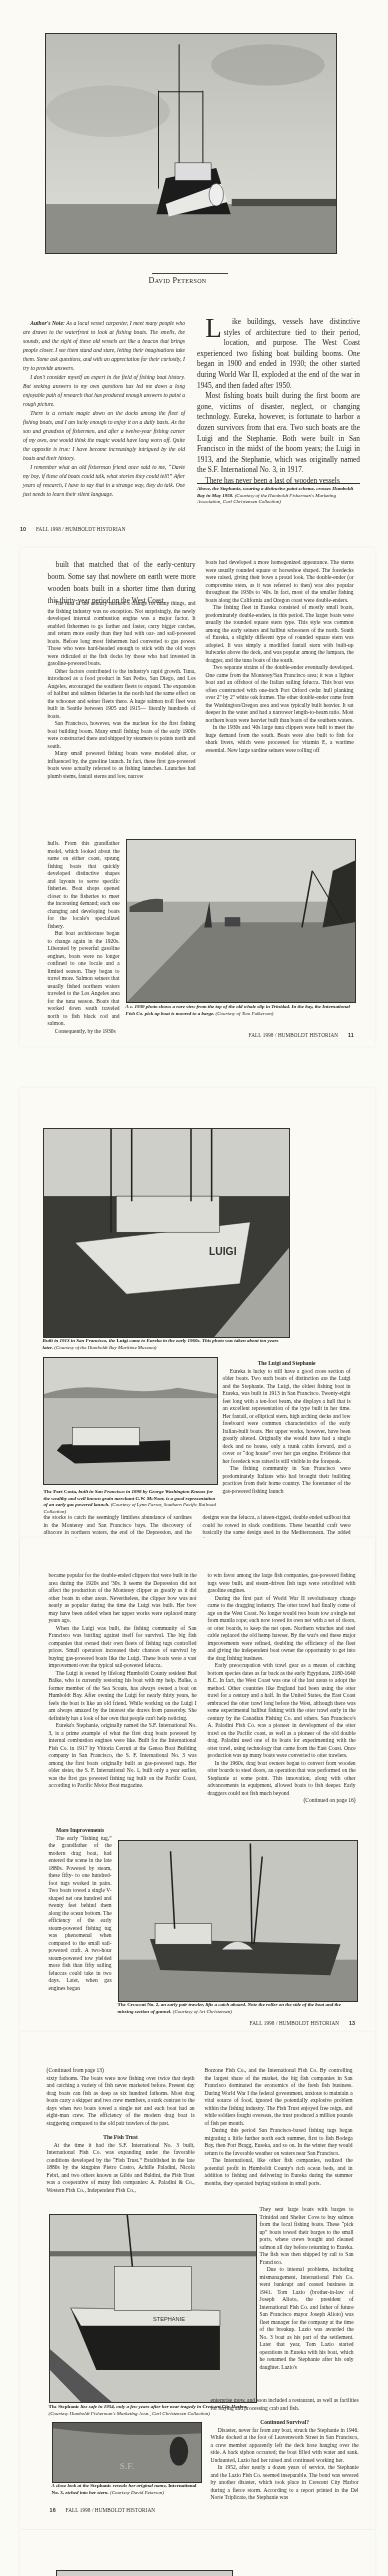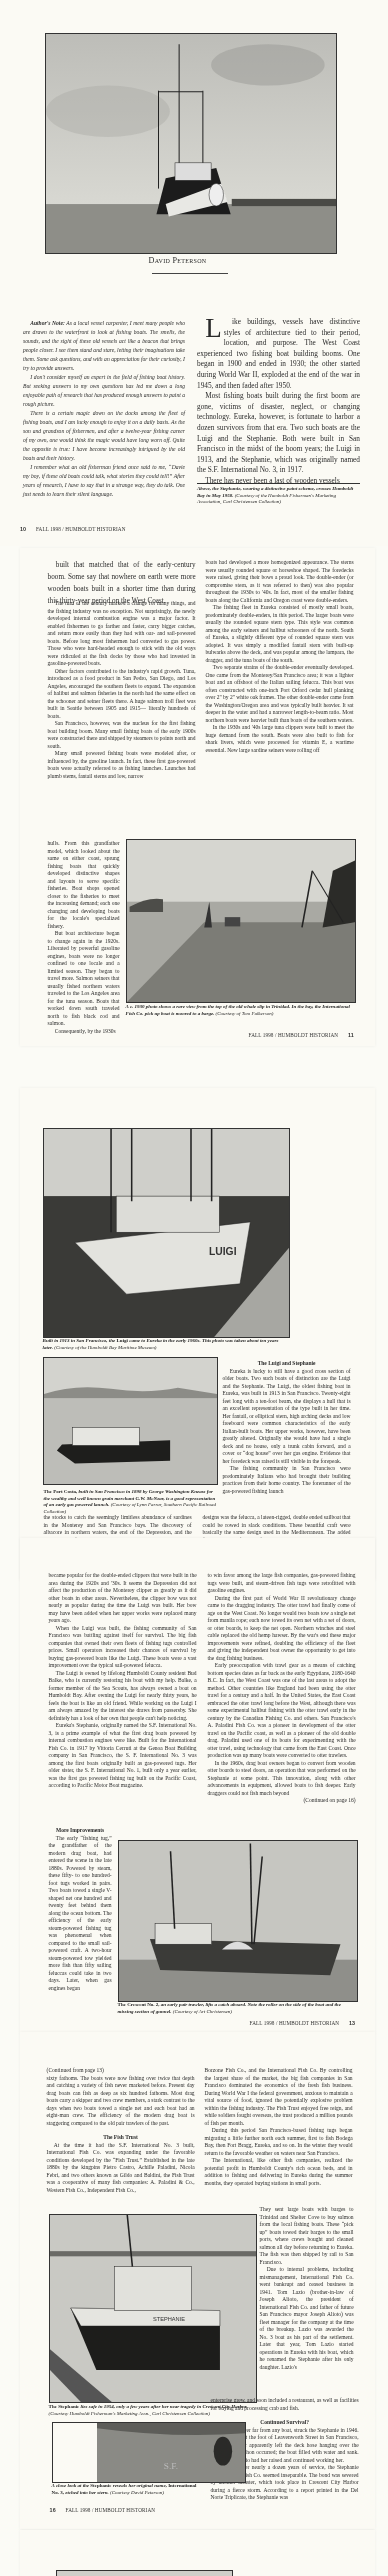--- a/index.html
+++ b/index.html
@@ -11,21 +11,21 @@
   .col{position:absolute;font-size:5.5px;line-height:7.5px;text-align:justify;}
   .col p{margin:0;text-indent:7.2px;}
   .col p.noind{text-indent:0;}
   .col.big{font-size:7.3px;line-height:10.6px;}
   .col.big p{text-indent:8.2px;}
   .cap{position:absolute;font-size:5px;line-height:6.5px;font-style:italic;font-weight:bold;color:#222;}
   .cap .src{font-weight:normal;}
   .cap .name{font-style:normal;}
   .folio{position:absolute;font-size:5.2px;letter-spacing:0.1px;color:#333;}
   .folio .num{font-family:"Liberation Sans",sans-serif;font-weight:bold;font-size:5.4px;}
-  .byline{position:absolute;left:0;width:355px;text-align:center;top:256px;font-size:8.2px;letter-spacing:0.3px;font-variant:small-caps;}
+  .byline{position:absolute;left:0;width:355px;text-align:center;top:276px;font-size:8.2px;letter-spacing:0.3px;font-variant:small-caps;}
   .byline-rule{position:absolute;left:152px;width:76px;top:273px;border-top:0.8px solid #444;}
   .title{position:absolute;left:0;width:389px;text-align:center;top:281px;font-size:23px;letter-spacing:-0.5px;font-variant:small-caps;color:#2b2b2b;}
   .note{position:absolute;font-style:italic;font-size:5.6px;line-height:9px;text-align:justify;}
   .note p{margin:0;text-indent:7.2px;}
   .dropcap{float:left;font-size:27px;line-height:20.6px;margin:1px 2.1px 0 0;}
   .rule{position:absolute;border-top:0.8px solid #333;}
   .subhead{text-align:center;font-weight:bold;text-indent:0 !important;margin:3.1px 0 1px;}
   .cont{text-align:right;text-indent:0 !important;}
 </style>
 </head>
@@ -237,21 +237,21 @@
   <div class="cap" style="left:29px;top:372px;width:209px;">
     <span class="name">The Stephanie</span><span> lies safe in 1954, only a few years after her near tragedy in Crescent City Harbor.</span> <span class="src">(Courtesy Humboldt Fisherman's Marketing Assn., Carl Christensen Collection)</span>
   </div>
   <div class="col" style="left:191px;top:365px;width:148px;">
     <p class="noind">enterprise grew, and soon included a restaurant, as well as facilities for buying and processing crab and fish.</p>
     <p class="subhead" style="margin-top:7.2px;">Continued Survival?</p>
     <p>Disaster, never far from any boat, struck the Stephanie in 1946. While docked at the foot of Leavenworth Street in San Francisco, a crew member apparently left the deck hose hanging over the side. A back siphon occurred; the boat filled with water and sank. Undaunted, Lazio had her raised and continued working her.</p>
     <p>In 1952, after nearly a dozen years of service, the Stephanie and the Lazio Fish Co. seemed inseparable. The bond was severed by another disaster, which took place in Crescent City Harbor during a fierce storm. According to a report printed in the Del Norte Triplicate, the Stephanie was</p>
   </div>
 
-  <div class="photo" style="left:32px;top:390px;width:148px;height:59px;padding-left:44px;">
+  <div class="photo" style="left:32px;top:390px;width:148px;height:59px;">
     <svg viewBox="0 0 288 115" preserveAspectRatio="none">
       <rect width="288" height="115" fill="#8a8a85"></rect>
       <path d="M0 0 L288 0 L288 20 Q150 30 0 10 Z" fill="#5d5d59"></path>
       <ellipse cx="245" cy="55" rx="18" ry="28" fill="#2a2a28"></ellipse>
       <text x="130" y="90" font-size="18" fill="#bbb" font-family="Liberation Serif, serif">S.F.</text>
     </svg>
   </div>
   <div class="cap" style="left:32px;top:451px;width:149px;">
     <span>A close look at the </span><span class="name">Stephanie</span><span> reveals her original name, </span><span class="name">International No. 3,</span><span> etched into her stern.</span> <span class="src">(Courtesy David Peterson)</span>
   </div>

